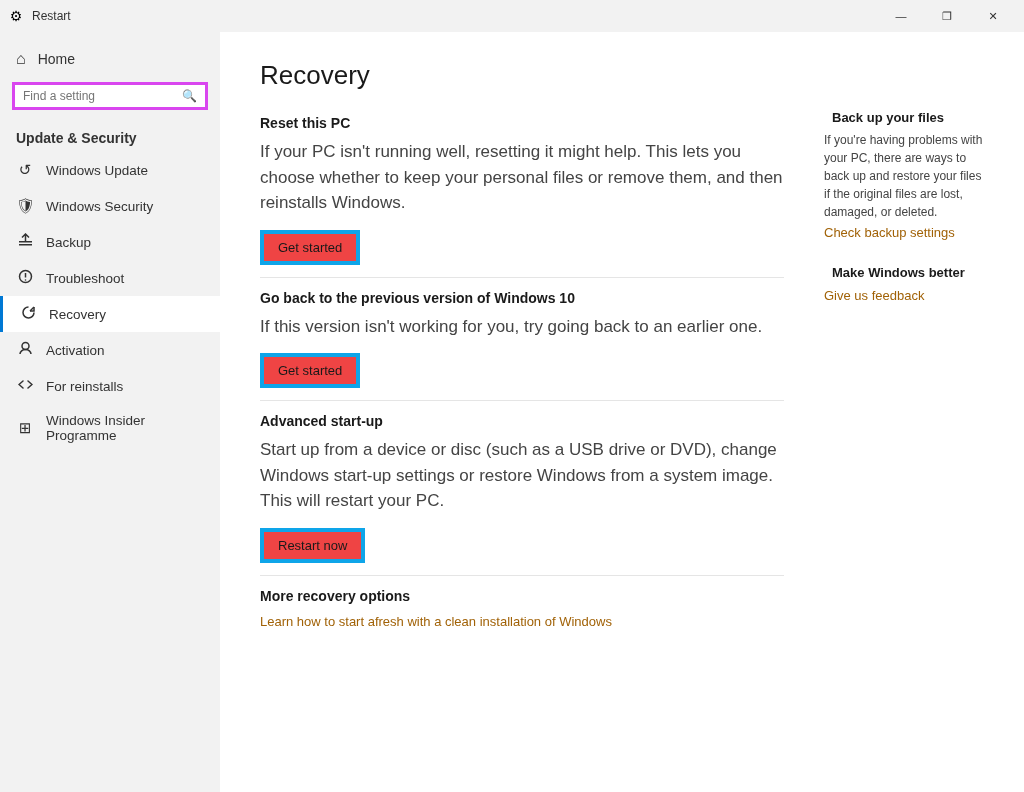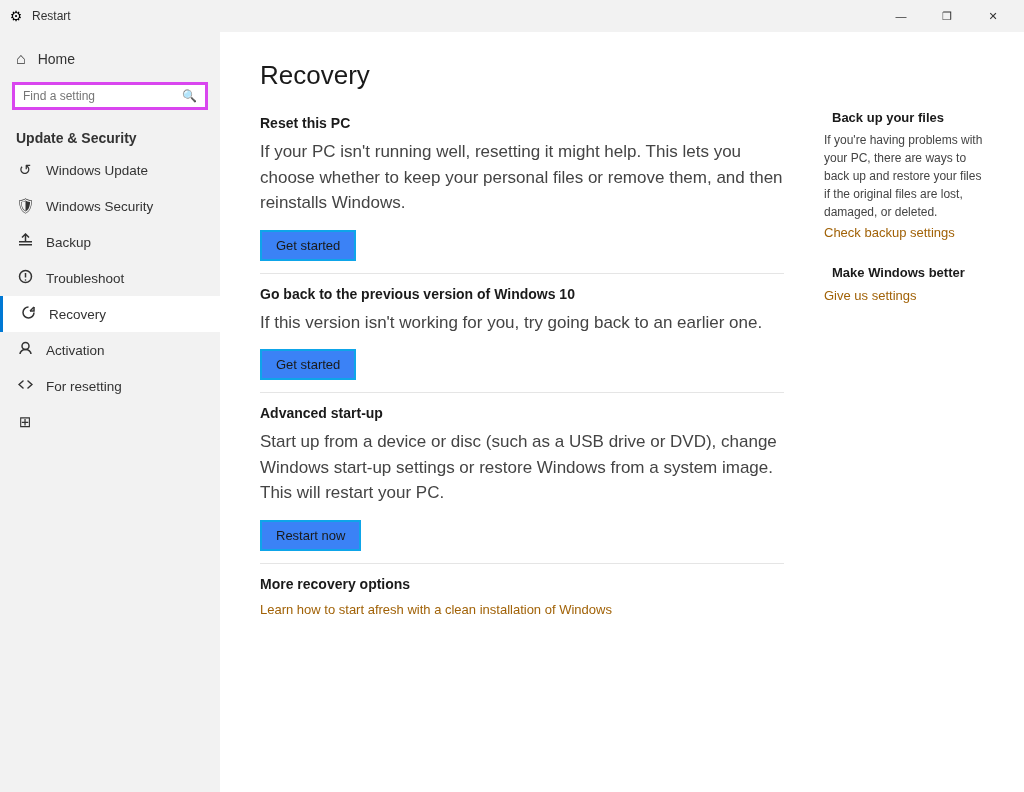--- a/index.html
+++ b/index.html
@@ -162,22 +162,22 @@
     }
 
     .section-desc {
       font-size: 17px;
       color: #444;
       line-height: 1.5;
       margin-bottom: 14px;
     }
 
     .btn {
-      background: #3b82f6;
-      border: 2px solid #0ea5e9;
+      background: #ef4444;
+      border: 4px solid #0ea5e9;
       padding: 6px 14px;
       font-size: 13px;
       cursor: pointer;
       color: #1a1a1a;
     }
 
     .link {
       color: #a16207;
       font-size: 13px;
       cursor: pointer;
@@ -286,24 +286,25 @@
       </span>
       <span class="sidebar-item-label">Activation</span>
     </div>
     <div class="sidebar-item">
       <span class="sidebar-item-icon">
         <svg width="15" height="15" viewBox="0 0 15 15" fill="none">
           <path d="M5 4 L1 7.5 L5 11" stroke="#333" stroke-width="1.5" fill="none" stroke-linecap="round"></path>
           <path d="M10 4 L14 7.5 L10 11" stroke="#333" stroke-width="1.5" fill="none" stroke-linecap="round"></path>
         </svg>
       </span>
-      <span class="sidebar-item-label">For resetting</span>
+      <span class="sidebar-item-label">For reinstalls</span>
     </div>
     <div class="sidebar-item">
       <span class="sidebar-item-icon">⊞</span>
+      <span class="sidebar-item-label">Windows Insider Programme</span>
     </div>
   </div>
 
   <div class="main-content">
     <div class="content-area">
       <h1 class="page-title">Recovery</h1>
 
       <div class="section">
         <div class="section-title">Reset this PC</div>
         <div class="section-desc">If your PC isn't running well, resetting it might help. This lets you choose whether to keep your personal files or remove them, and then reinstalls Windows.</div>
@@ -329,18 +330,18 @@
     </div>
 
     <div class="right-panel">
       <div class="right-section">
         <div class="right-section-title">Back up your files</div>
         <div class="right-section-desc">If you're having problems with your PC, there are ways to back up and restore your files if the original files are lost, damaged, or deleted.</div>
         <a class="link">Check backup settings</a>
       </div>
       <div class="right-section">
         <div class="right-section-title">Make Windows better</div>
-        <a class="link">Give us settings</a>
+        <a class="link">Give us feedback</a>
       </div>
     </div>
   </div>
 
 </div>
 
 </body></html>

